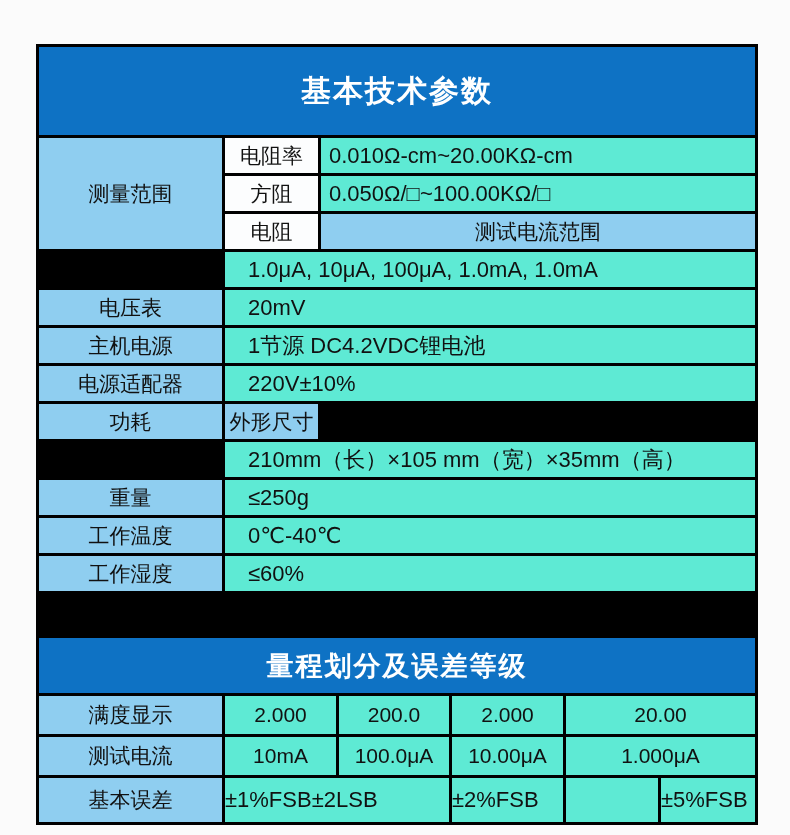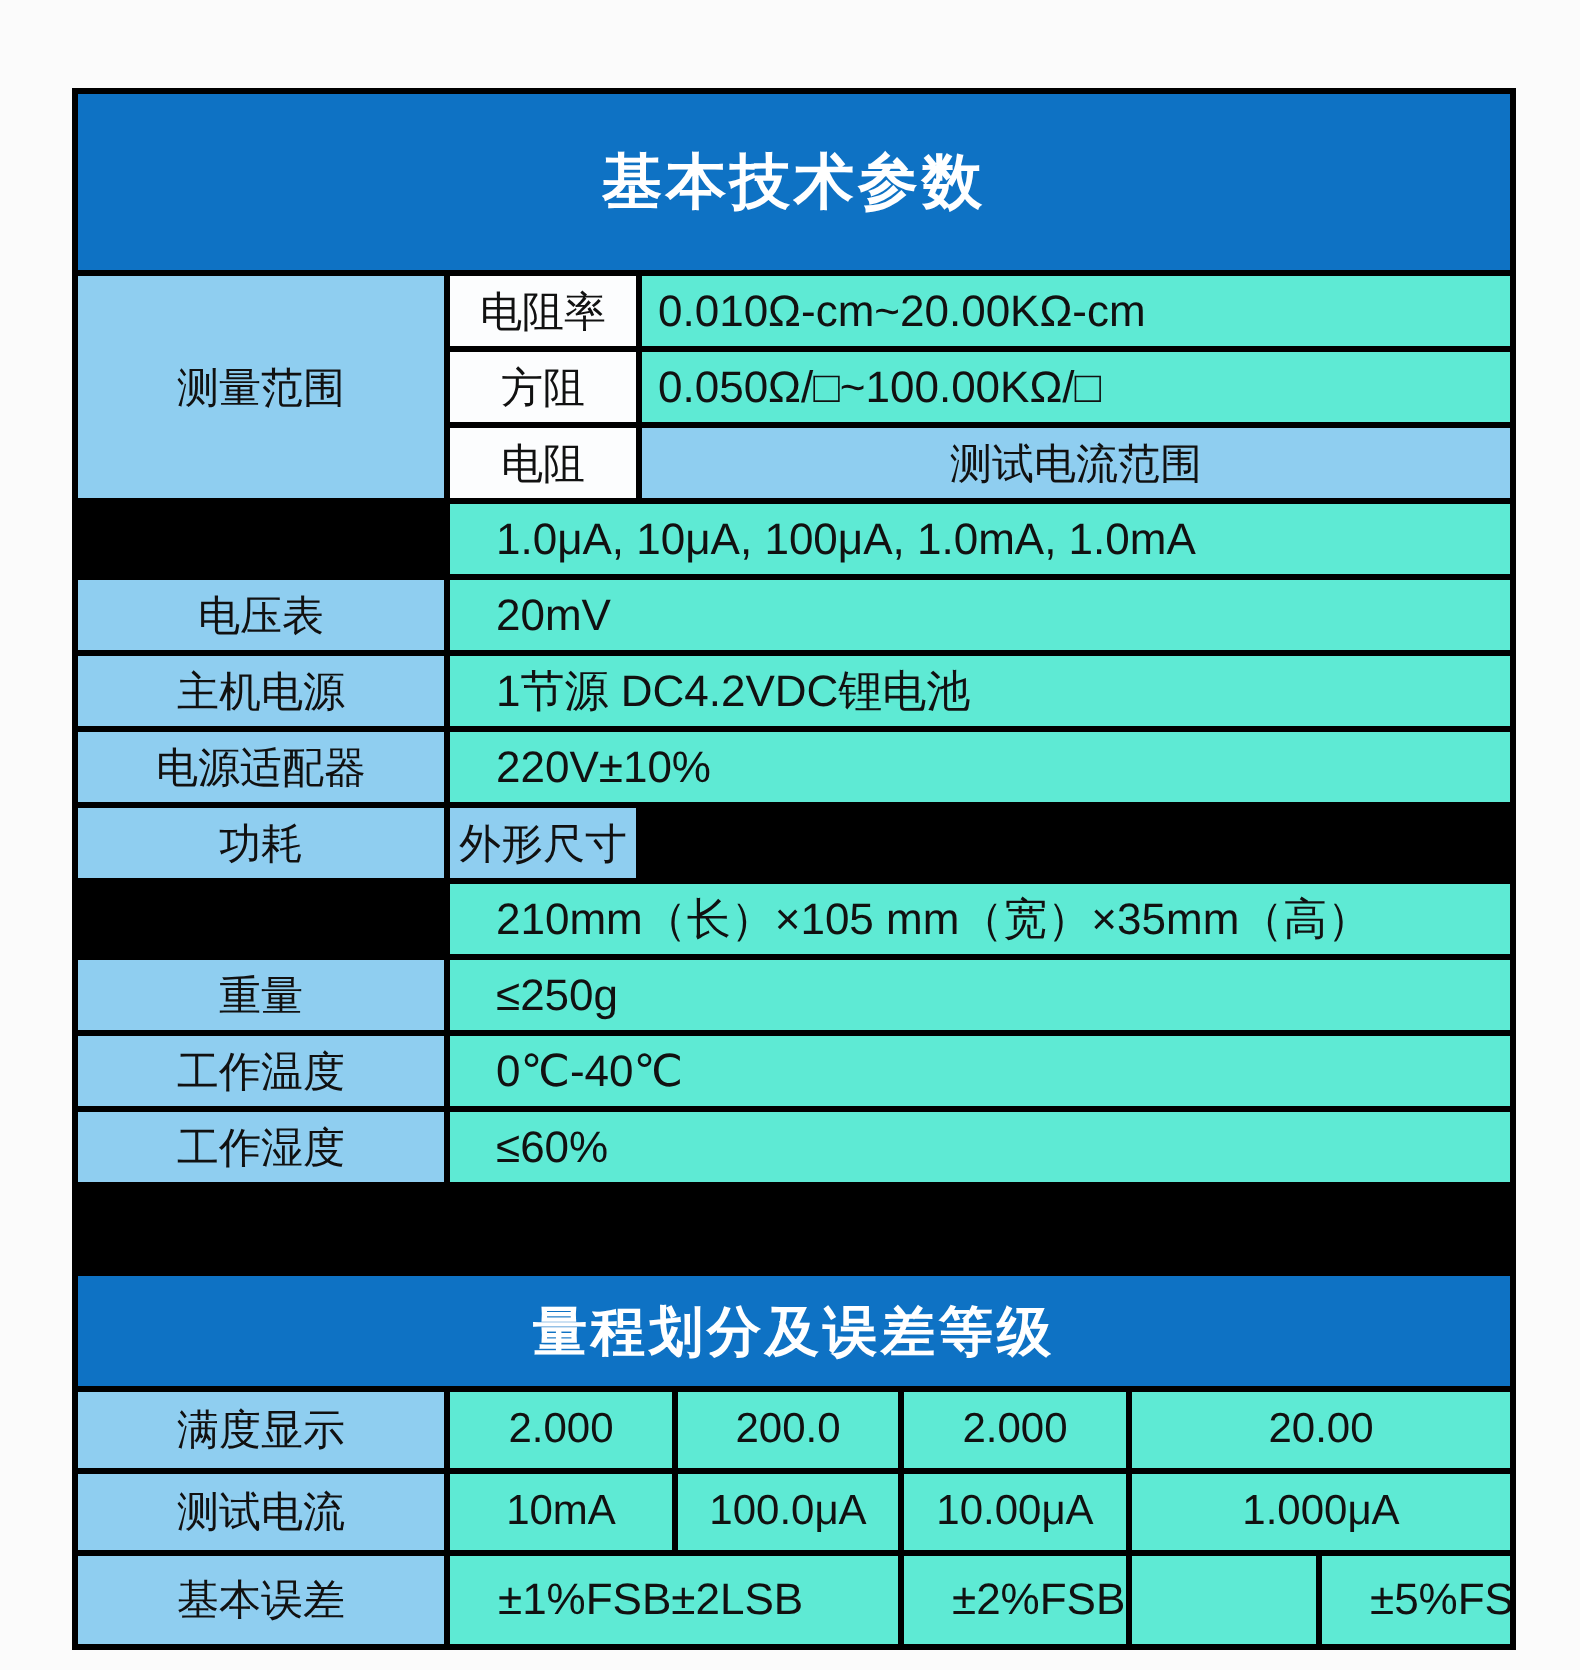--- a/index.html
+++ b/index.html
@@ -58,21 +58,21 @@
   .value {
     justify-content:flex-start;
     padding-left:8px;
     font-size:22px;
   }
   .mr-label { grid-column:1; grid-row:2 / span 3; }
   .span-rest { grid-column:2 / -1;padding-left:23px; }
   .num { font-size:21px; }
   .span-last2 { grid-column:5 / span 2; }
   .err-wide { grid-column:2 / span 2; }
-  .err { justify-content:flex-start; padding-left:24px; font-size:22px; }
+  .err { justify-content:flex-start; padding-left:0; font-size:22px; }
 </style>
 </head>
 <body>
 
 <div class="spec-sheet">
 
   <div class="grid-basic">
     <div class="cell hdr">基本技术参数</div>
 
     <div class="cell sub">电阻率</div>

